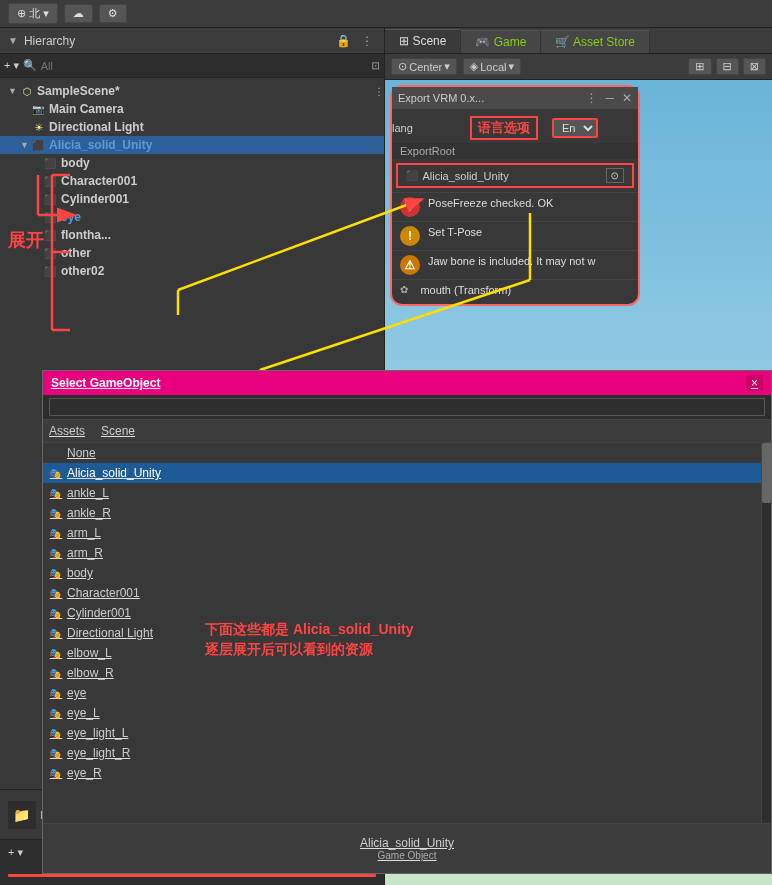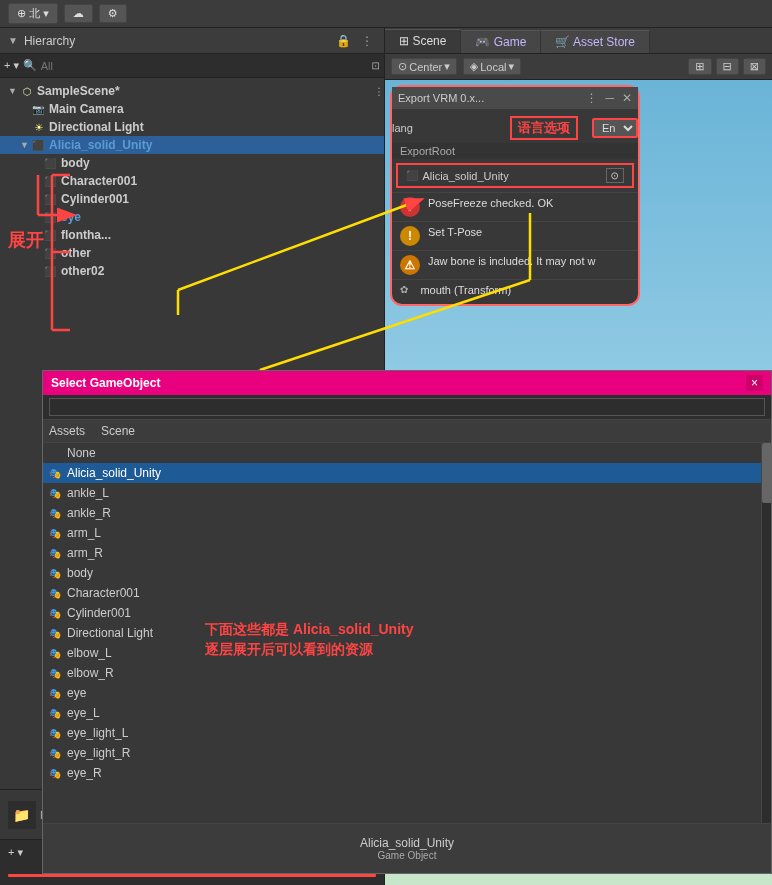--- a/index.html
+++ b/index.html
@@ -150,21 +150,21 @@
       height: 26px;
       background: #3c3c3c;
       display: flex;
       align-items: flex-end;
       border-bottom: 1px solid #222;
     }
     .tab {
       padding: 4px 14px;
       font-size: 12px;
       cursor: pointer;
-      color: #c4b5fd;
+      color: #84cc16;
       background: #464646;
       border-top: 1px solid #555;
       border-right: 1px solid #333;
     }
     .tab.active {
       background: #3a3a3a;
       color: #ddd;
       border-bottom: 1px solid #3a3a3a;
     }
 
@@ -306,20 +306,21 @@
 
     
     .select-dialog {
       position: absolute;
       left: 42px;
       top: 370px;
       width: 730px;
       background: #6d28d9;
       border: 1px solid #666;
       z-index: 30;
+      text-decoration: underline;
     }
     .dialog-title-bar {
       height: 24px;
       background: #e8007f;
       display: flex;
       align-items: center;
       padding: 0 8px;
       justify-content: space-between;
     }
     .dialog-title {
@@ -585,21 +586,21 @@
           <span class="vrm-title">Export VRM 0.x...</span>
           <span style="color:#aaa;cursor:pointer;">⋮</span>
           <span style="color:#aaa;cursor:pointer;margin-left:4px;">─</span>
           <span style="color:#aaa;cursor:pointer;margin-left:4px;">✕</span>
         </div>
         <div class="vrm-body">
 
           <div class="vrm-row">
             <span class="vrm-label">lang</span>
 
-            <span style="color:#ff4444;font-size:13px;font-weight:bold;border:2px solid #ff4444;padding:1px 6px;margin-right:6px;margin-left:40px;">语言选项</span>
+            <span style="color:#ff4444;font-size:13px;font-weight:bold;border:2px solid #ff4444;padding:1px 6px;margin-right:6px;">语言选项</span>
             <select class="vrm-select" style="border:2px solid #ff4444;">
               <option>En</option>
             </select>
           </div>
 
           <div class="vrm-section">ExportRoot</div>
           <div class="vrm-export-root">
             <span style="color:#a0c0e0;font-size:10px;">⬛</span>
             <span class="vrm-value">Alicia_solid_Unity</span>
             <span style="color:#ccc;cursor:pointer;border:1px solid #666;padding:1px 4px;font-size:10px;">⊙</span>

